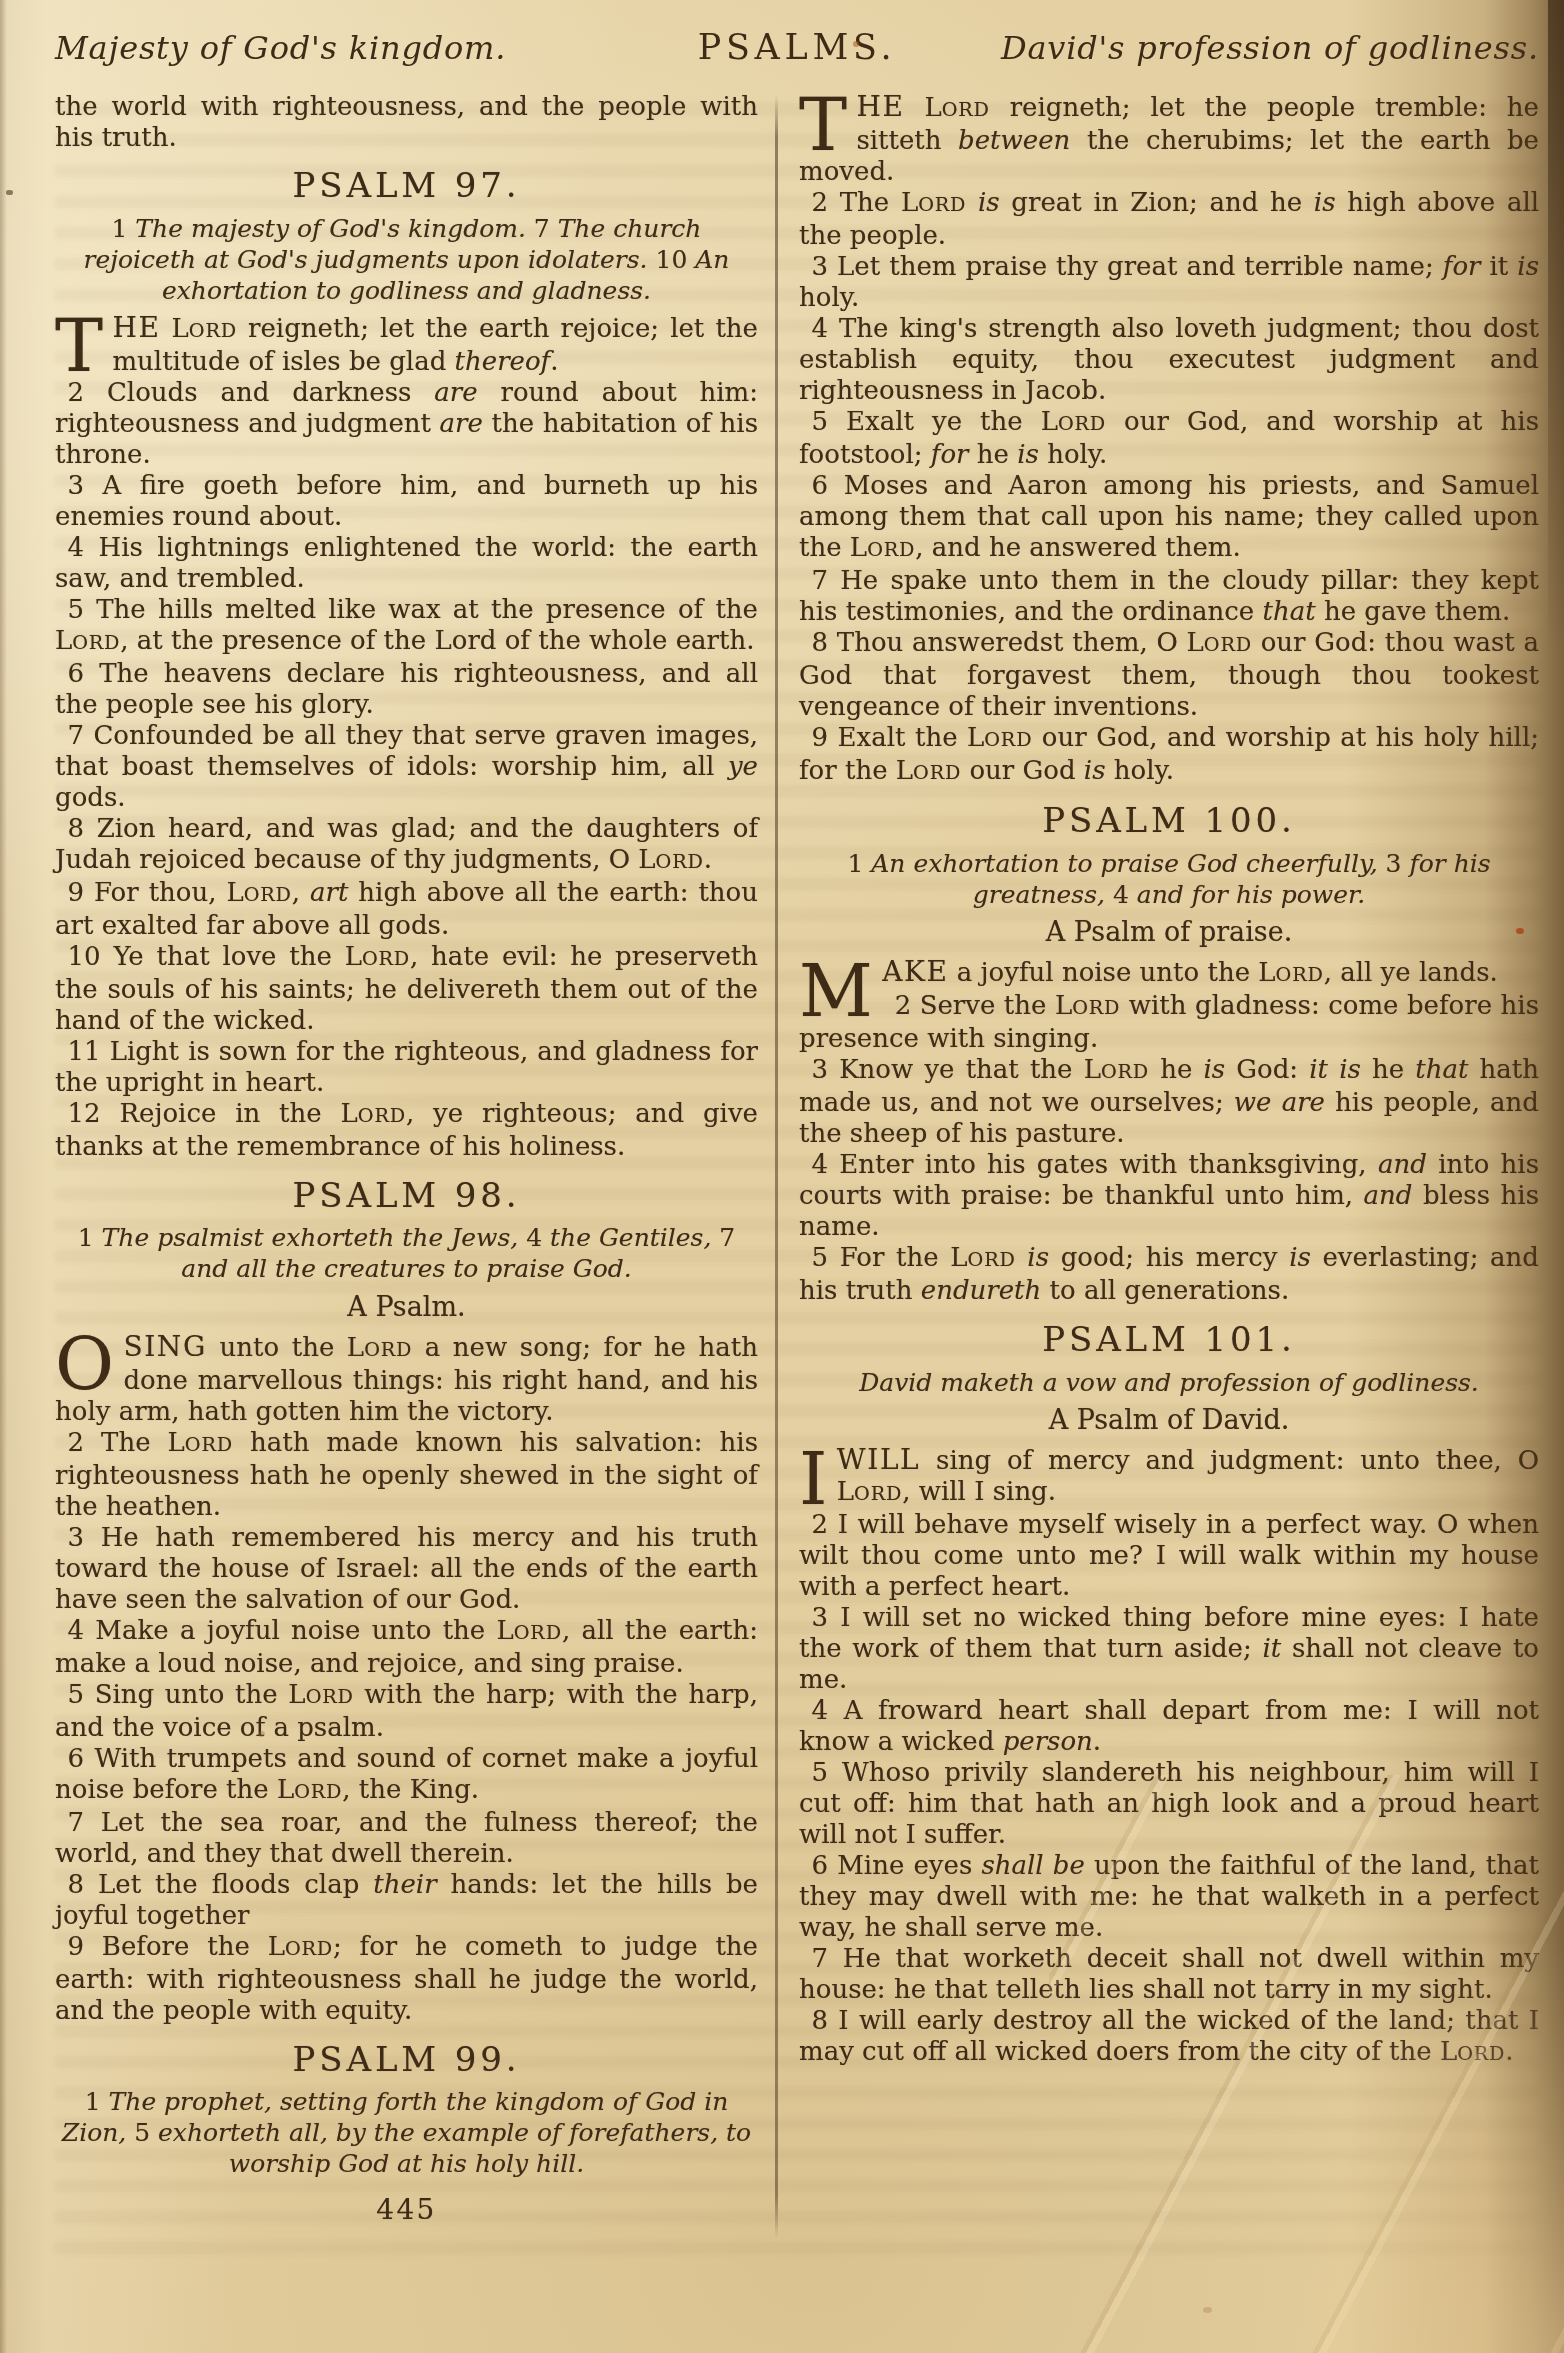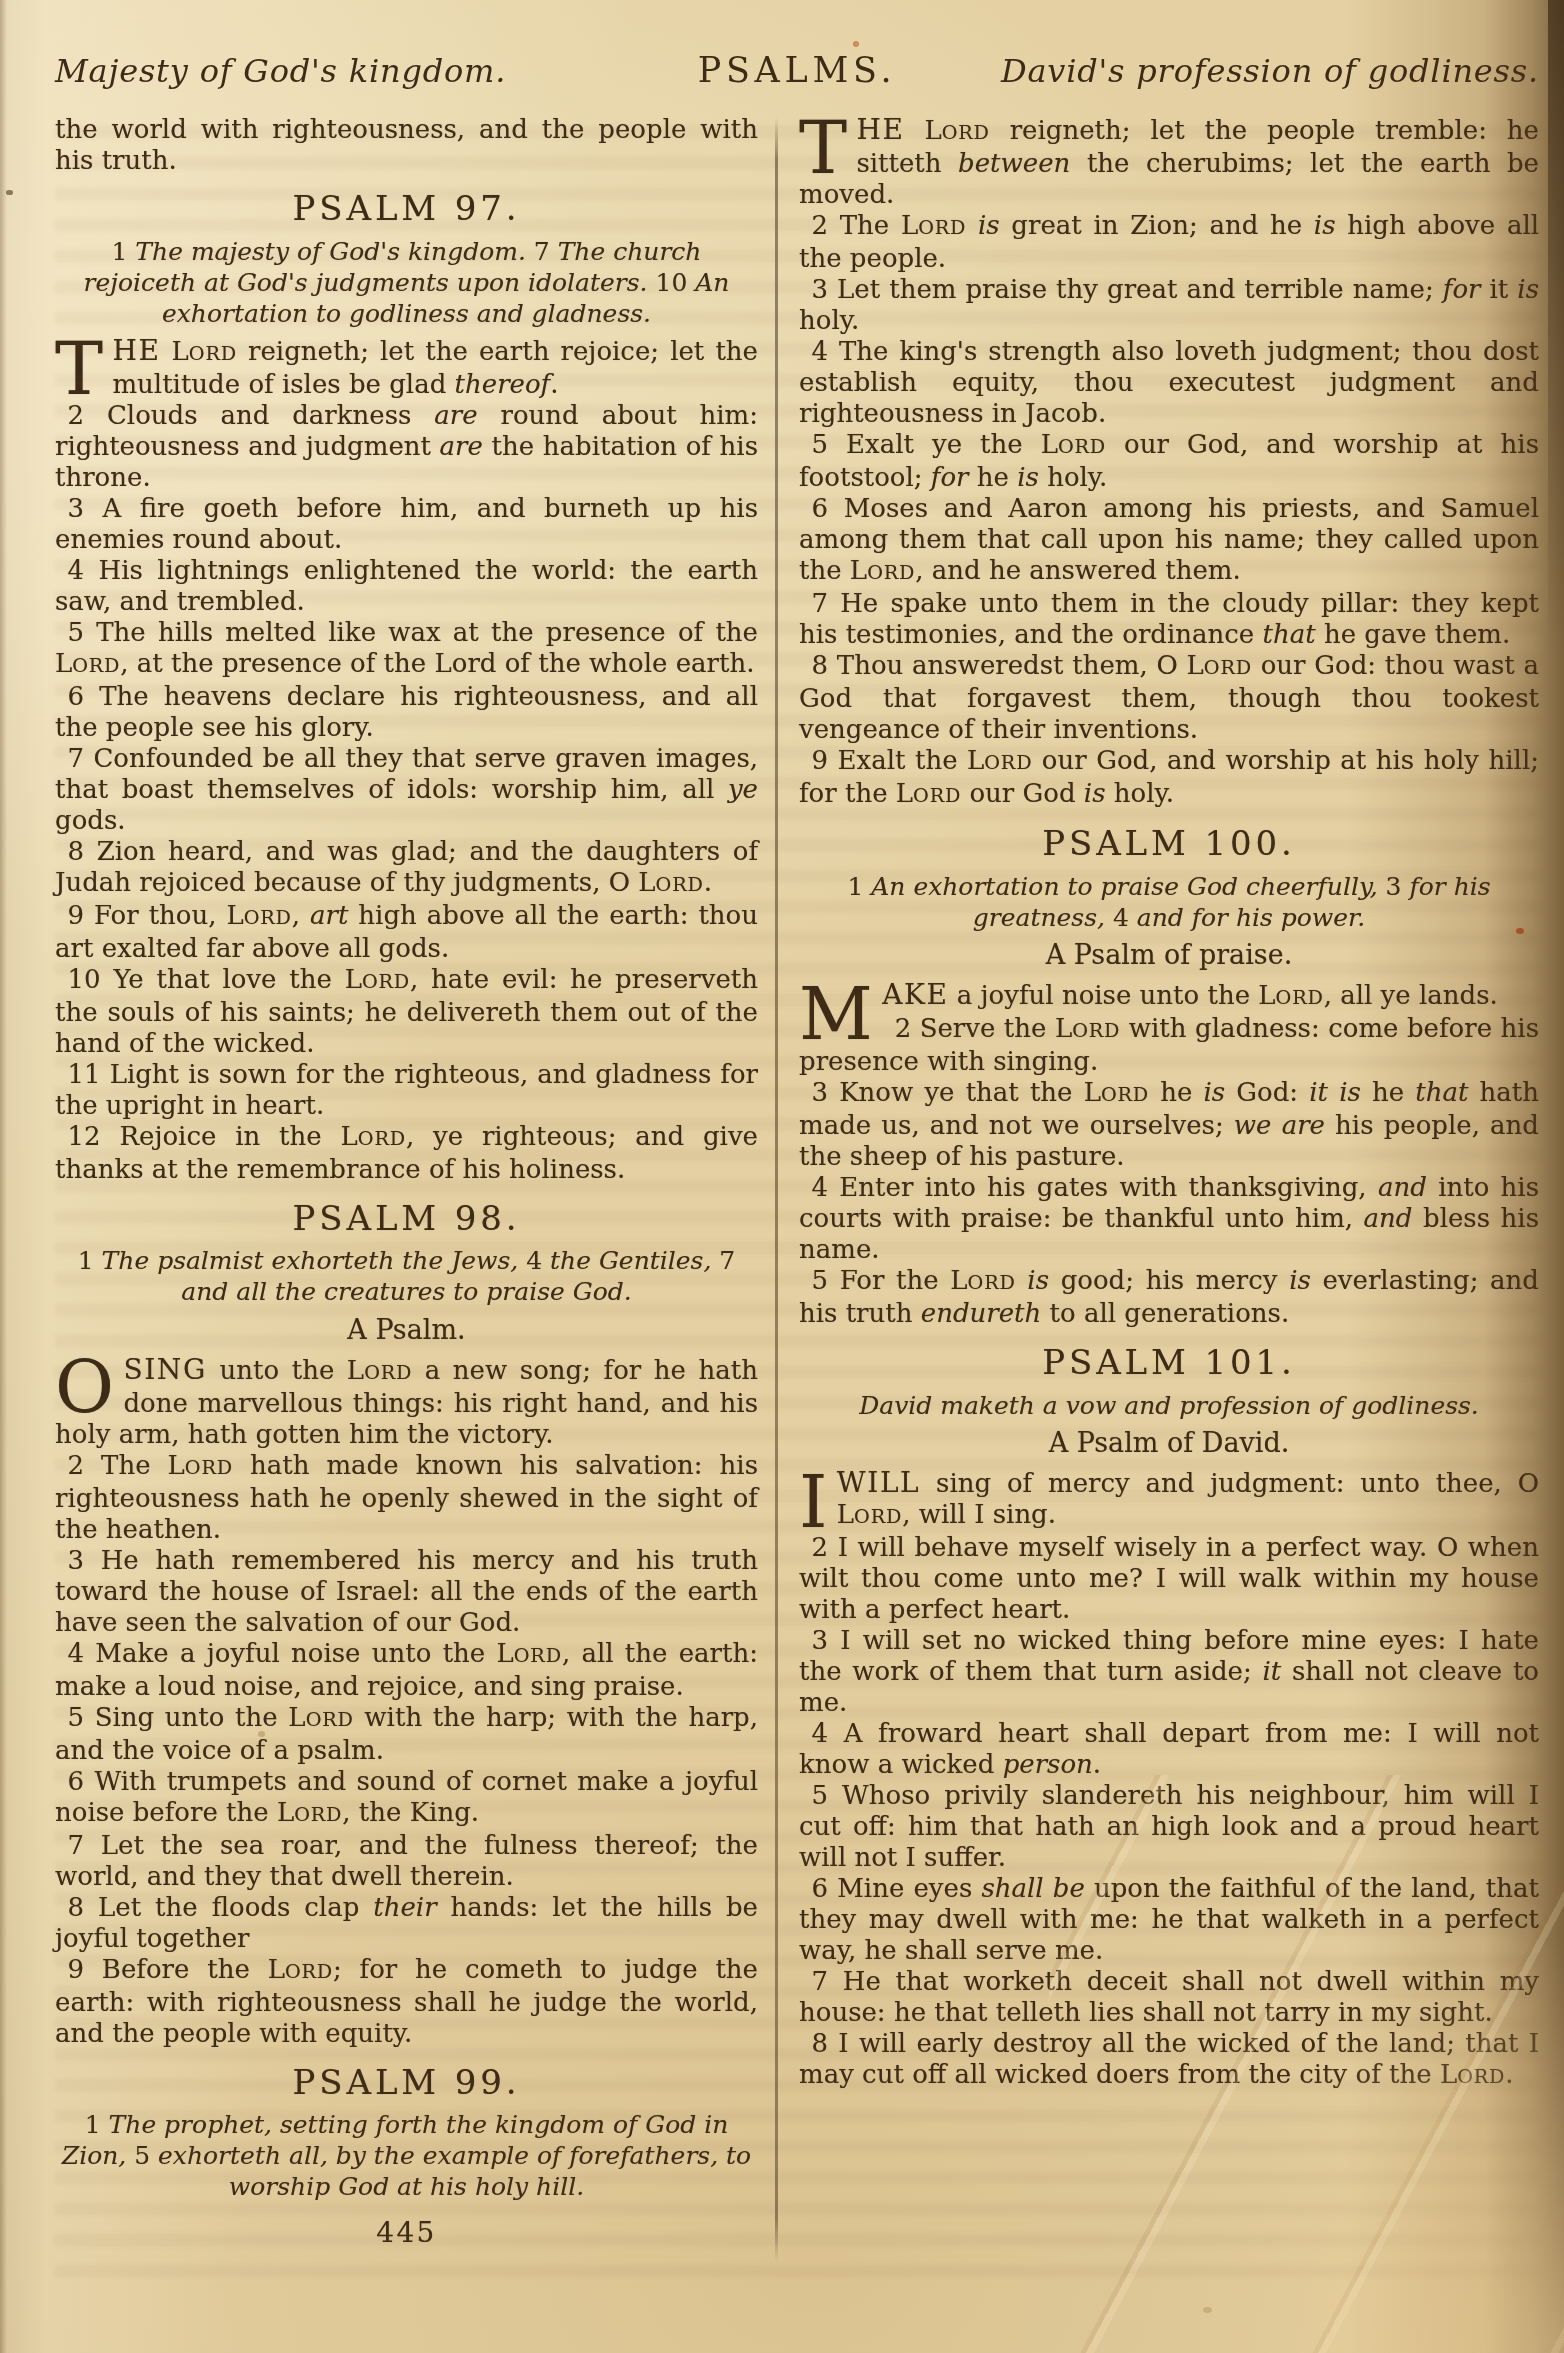--- a/index.html
+++ b/index.html
@@ -6,21 +6,21 @@
   .page{
     position:relative; width:1565px; height:2354px; overflow:hidden;
     font-family:"DejaVu Serif", serif; color:#3e2b17;
     background-color:#e4d0a2;
     background-image:
       linear-gradient(100deg, rgba(255,248,225,.45) 0%, rgba(255,248,225,0) 32%),
       radial-gradient(1252px 861px at 28% 18%, rgba(246,235,204,.6), rgba(246,235,204,0) 70%),
       radial-gradient(1487px 1174px at 52% 96%, rgba(186,146,82,.22), rgba(186,146,82,0) 65%),
       linear-gradient(90deg, rgba(120,85,40,.16) 0%, rgba(120,85,40,0) 3%, rgba(120,85,40,0) 86%, rgba(133,94,43,.28) 95%, rgba(105,72,30,.42) 100%);
   }
-  .text-area{position:absolute; left:55px; top:50px; width:1484px; z-index:2;}
+  .text-area{position:absolute; left:55px; top:27px; width:1484px; z-index:2;}
   .running-head{display:flex; align-items:baseline; margin-bottom:23.5px;}
   .rh-side{flex:1; font-style:italic; font-size:32px; letter-spacing:0.8px; white-space:nowrap;}
   .rh-right{text-align:right;}
   .rh-center{font-size:35px; letter-spacing:4.7px; margin:0 19px;}
   .cols{position:relative; display:flex;}
   .cols::before{
     content:""; position:absolute; left:720px; top:3.1px; bottom:15.6px; width:3.1px;
     background:linear-gradient(180deg, rgba(62,43,23,0), rgba(62,43,23,.52) 2%, rgba(62,43,23,.48) 98%, rgba(62,43,23,0));
   }
   .cols::after{ 

